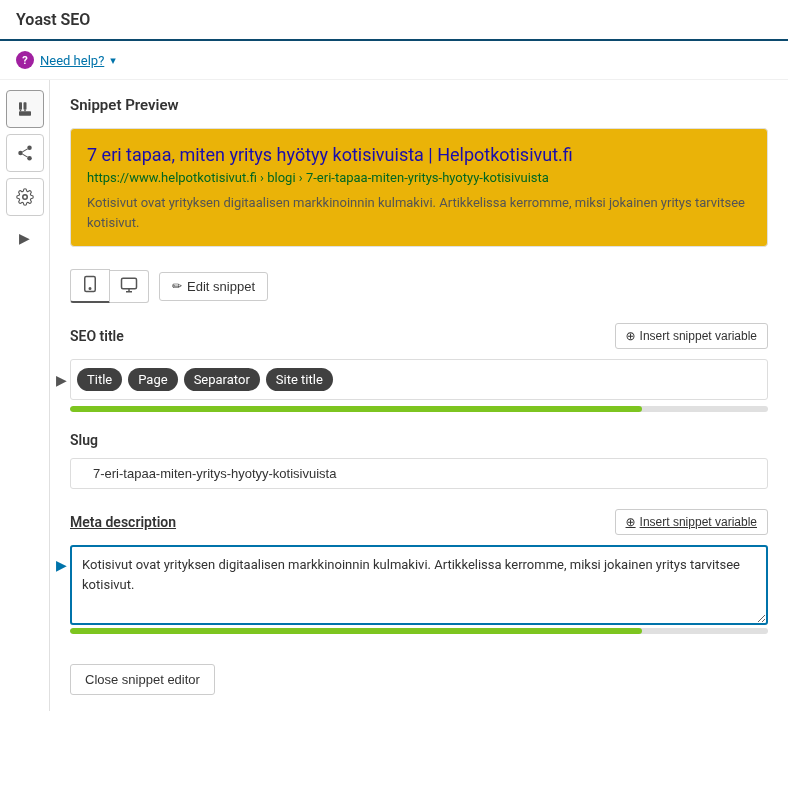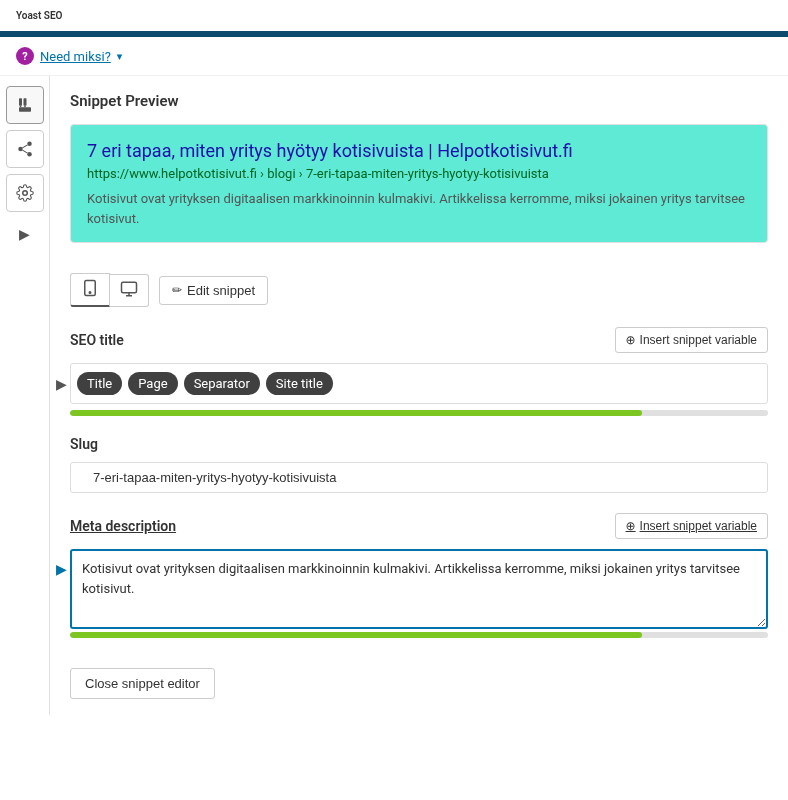--- a/index.html
+++ b/index.html
@@ -9,23 +9,23 @@
       background: #f1f1f1;
       color: #333;
     }
     .page-wrapper {
       width: 788px;
       min-height: 800px;
       background: #fff;
     }
     .top-bar {
       background: #fff;
-      border-bottom: 6px solid #0c4a6e;
+      border-bottom: 2px solid #0c4a6e;
       padding: 10px 16px;
-      font-size: 10px;
+      font-size: 16px;
       font-weight: 600;
       color: #333;
     }
     .help-bar {
       padding: 10px 16px;
       display: flex;
       align-items: center;
       gap: 6px;
       border-bottom: 1px solid #f0f0f0;
     }
@@ -94,22 +94,22 @@
     .snippet-preview-header {
       font-size: 15px;
       font-weight: 600;
       color: #333;
       margin-bottom: 14px;
     }
     .snippet-box {
       border: 1px solid #e0e0e0;
       border-radius: 4px;
       padding: 14px 16px;
-      margin-bottom: 30px;
-      background: #5eead4;
+      margin-bottom: 22px;
+      background: #eab308;
     }
     .snippet-title {
       font-size: 18px;
       color: #1a0dab;
       text-decoration: none;
       line-height: 1.3;
       margin-bottom: 4px;
       display: block;
     }
     .snippet-url {
@@ -284,21 +284,21 @@
 <div class="page-wrapper">
 
   <div class="top-bar">
     <span>Yoast SEO</span>
   </div>
 
   <div class="help-bar">
     <div class="help-icon">
       <span>?</span>
     </div>
-    <span class="help-link">Need miksi?</span>
+    <span class="help-link">Need help?</span>
     <span class="chevron-icon">▾</span>
   </div>
 
   <div class="main-content">
 
     <div class="sidebar">
       <div class="sidebar-btn active">
         <svg viewBox="0 0 24 24">
           <rect x="4" y="3" width="4" height="10" rx="1"></rect>
           <rect x="10" y="3" width="4" height="10" rx="1"></rect>

